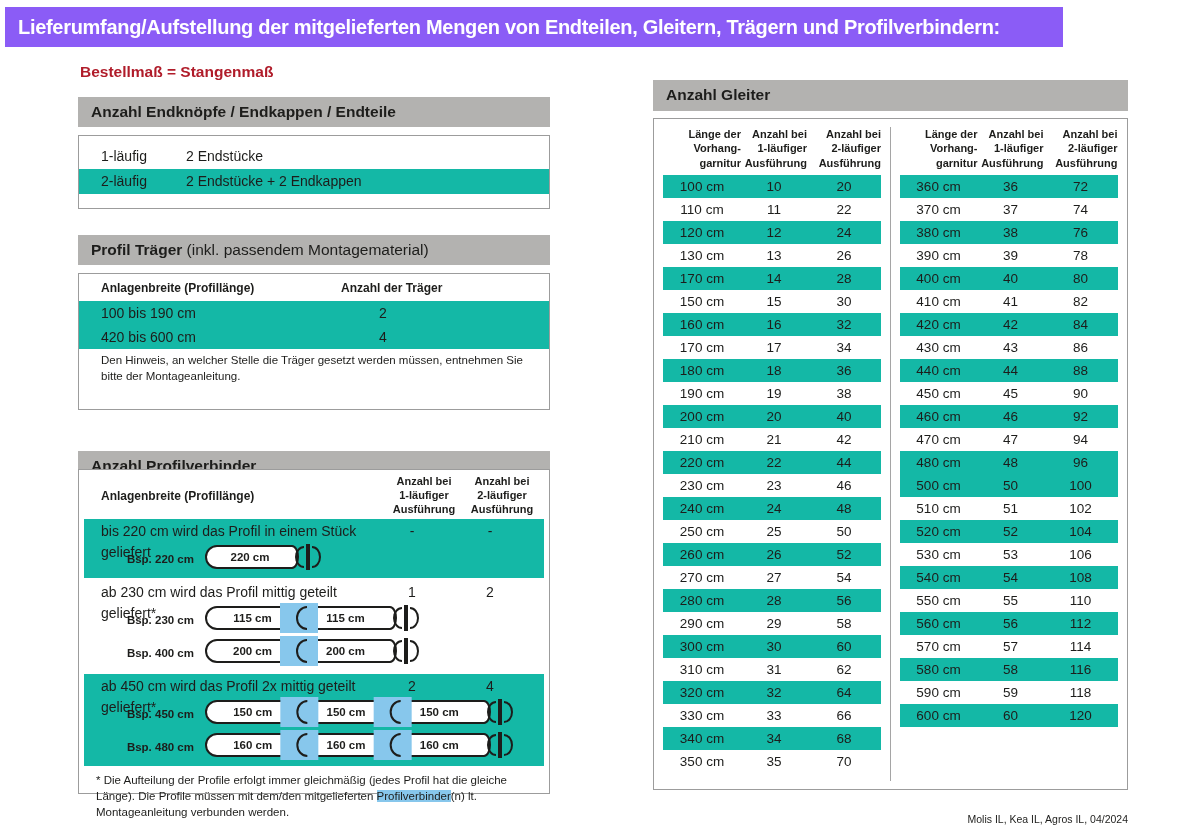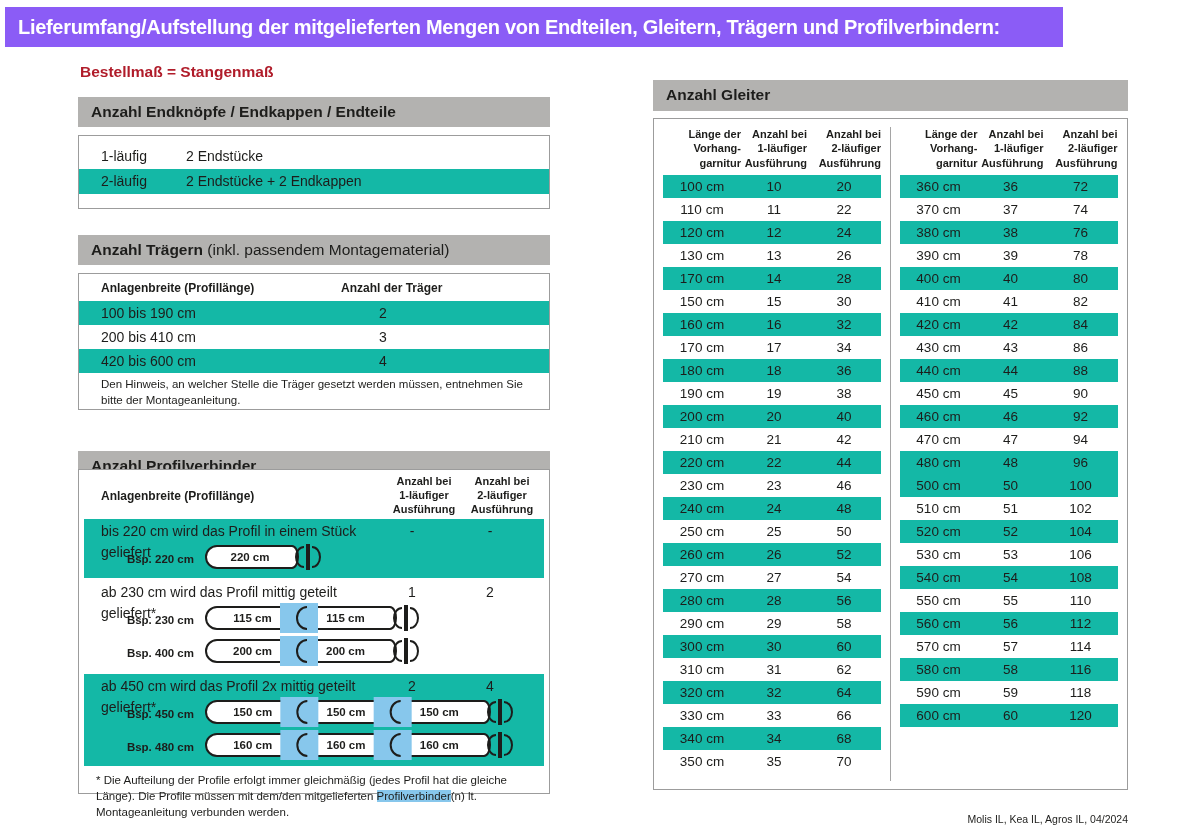--- a/index.html
+++ b/index.html
@@ -84,35 +84,31 @@
       <span>1-läufig</span>
       <span>2 Endstücke</span>
     </div>
     <div class="etrow shade">
       <span>2-läufig</span>
       <span>2 Endstücke + 2 Endkappen</span>
     </div>
   </div>
 
 <div class="secbar" id="bar-traeger">
-  <span>Anzahl Trägern</span><span class="normal"> (inkl. passendem Montagematerial)</span>
+  <span>Profil Träger</span><span class="normal"> (inkl. passendem Montagematerial)</span>
 </div>
 <div class="box" id="box-traeger">
   <div class="trhead">
     <span>Anlagenbreite (Profillänge)</span>
     <span>Anzahl der Träger</span>
   </div>
   <div id="traeger-rows">
       <div class="trrow shade">
         <span>100 bis 190 cm</span>
         <span class="v">2</span>
-      </div>
-      <div class="trrow">
-        <span>200 bis 410 cm</span>
-        <span class="v">3</span>
       </div>
       <div class="trrow shade">
         <span>420 bis 600 cm</span>
         <span class="v">4</span>
       </div>
     </div>
   <div class="trnote">Den Hinweis, an welcher Stelle die Träger gesetzt werden müssen, entnehmen Sie bitte der Montageanleitung.</div>
 </div>
 
 <div class="secbar" id="bar-profil">

